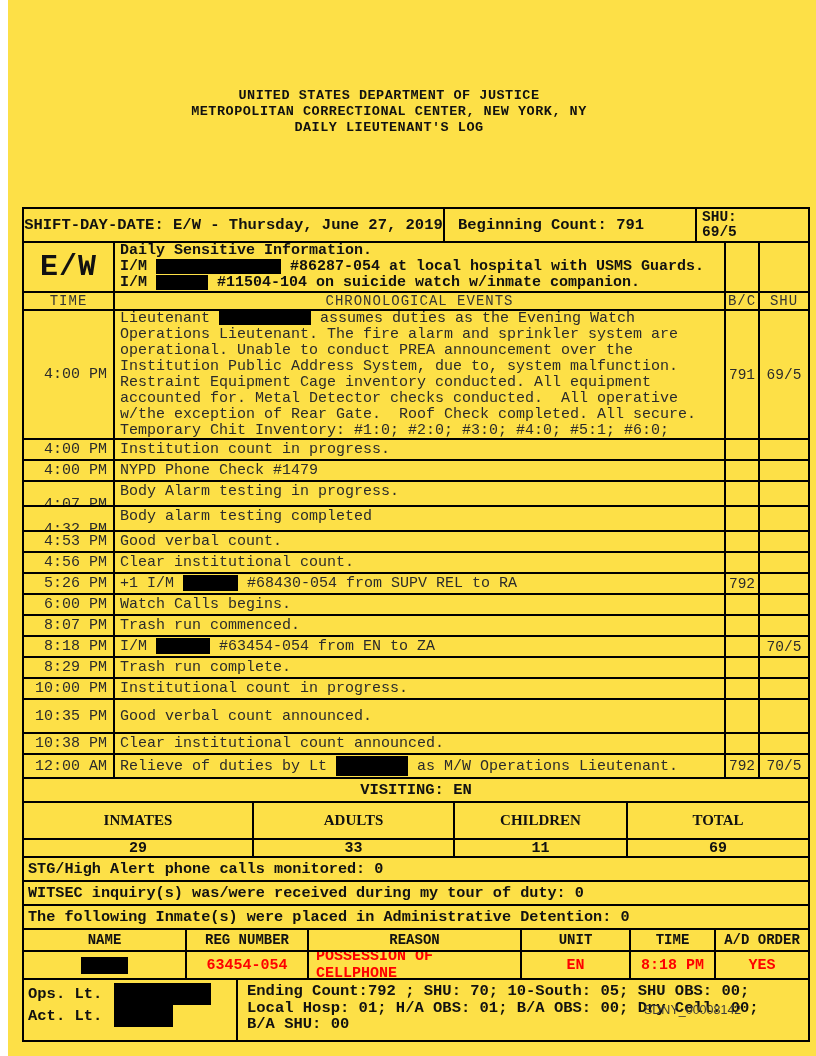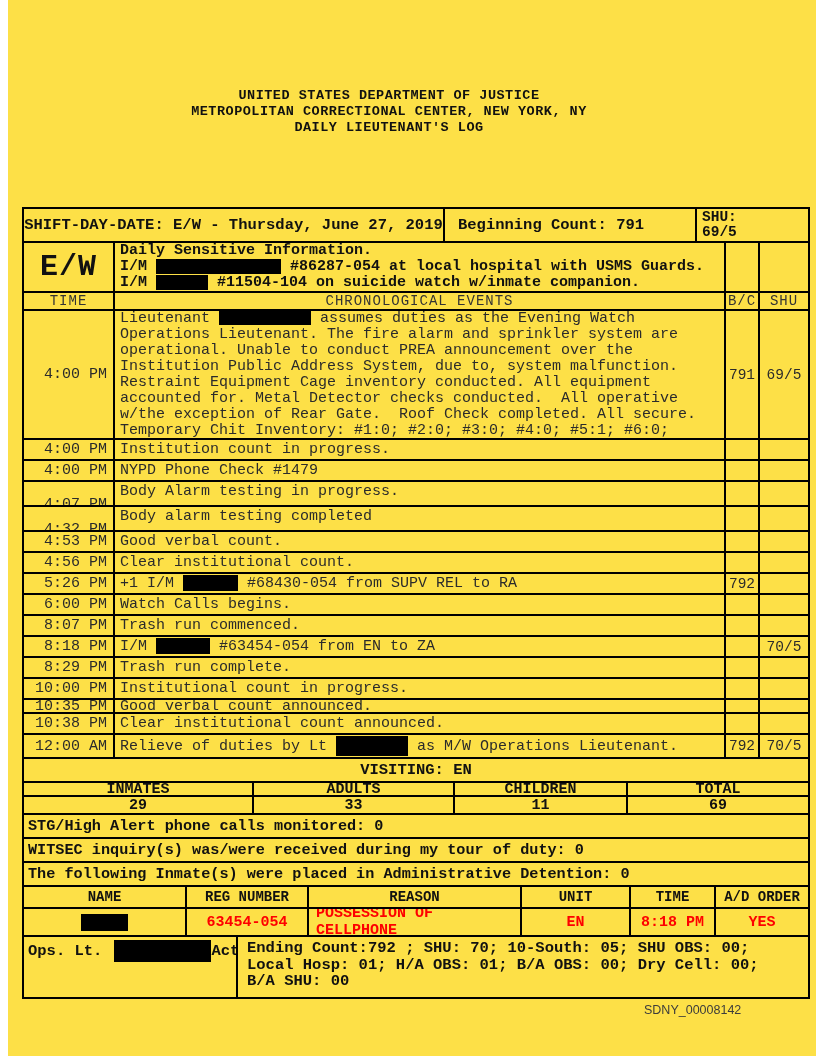--- a/index.html
+++ b/index.html
@@ -29,31 +29,31 @@
   .ev .c-text{padding-left:5px;font-size:15px;color:#2b2b2b;}
   .ev .c-bc,.ev .c-shu{justify-content:center;font-size:14.5px;color:#2b2b2b;}
   .segline{white-space:pre;}
   .tallblock{white-space:pre-wrap;line-height:16px;display:block;width:100%;}
   .ev.tall .c-text{align-items:flex-start;padding-top:0;}
   .ev.topalign{align-items:stretch;}
   .ev.topalign .c{align-items:flex-start;padding-top:1px;}
   .ev.topalign .c-time{padding-top:14px;}
   .redact{display:inline-block;background:#000;vertical-align:middle;}
   .vis-title{height:24px;font-size:15.5px;font-weight:bold;}
-  .vis-head{height:14px;font-size:15px;font-weight:bold;}
+  .vis-head{height:37px;font-size:15px;font-weight:bold;font-family:Liberation Serif, serif;}
   .vis-val{height:18px;font-size:15px;font-weight:bold;}
   .v1{width:228px;}.v2{width:201px;}.v3{width:173px;}.v4{flex:1;}
   .note-row{height:24px;font-size:15.2px;font-weight:bold;}
   .note-row .c{padding-left:4px;width:100%;}
   .ad-head{height:22px;font-size:14px;font-weight:bold;}
   .ad-row{height:28px;font-size:15px;font-weight:bold;color:#fe0000;}
   .a1{width:161px;}.a2{width:122px;}.a3{width:213px;}.a4{width:109px;}.a5{width:85px;}.a6{flex:1;}
   .ad-row .a3{justify-content:flex-start;padding-left:7px;}
   .signoff{height:62px;}
-  .so-left{width:212px;flex-direction:row;align-items:flex-start;justify-content:flex-start;
+  .so-left{width:212px;flex-direction:column;align-items:flex-start;justify-content:flex-start;
         font-size:15.5px;font-weight:bold;padding:3px 15px 0 4px;line-height:21px;}
   .so-left .line{white-space:pre;}
   .so-left .redact{margin-left:12px;}
   .so-right{flex:1;flex-direction:column;align-items:flex-start;justify-content:flex-start;
         font-size:15.5px;font-weight:bold;padding:3px 0 0 9px;line-height:16.5px;white-space:pre;}
   .bates{position:absolute;left:636px;top:1003px;font-family:"Liberation Sans",sans-serif;
         font-size:12.5px;color:#3c3c3c;}
 </style>
 </head>
 <body>
@@ -212,21 +212,21 @@
 
     <div class="row ev" style="height:21px">
       <div class="c nb c-time">10:00 PM</div>
       <div class="c c-text">
           <span class="segline">Institutional count in progress.</span>
         </div>
       <div class="c c-bc"></div>
       <div class="c c-shu"></div>
     </div>
 
-    <div class="row ev" style="height:14px">
+    <div class="row ev" style="height:34px">
       <div class="c nb c-time">10:35 PM</div>
       <div class="c c-text">
           <span class="segline">Good verbal count announced.</span>
         </div>
       <div class="c c-bc"></div>
       <div class="c c-shu"></div>
     </div>
 
     <div class="row ev" style="height:21px">
       <div class="c nb c-time">10:38 PM</div>

